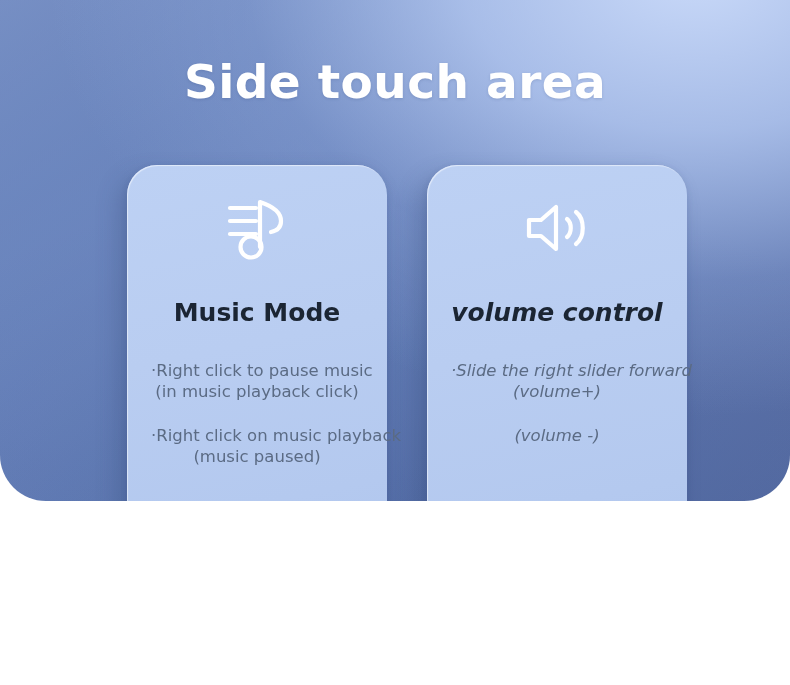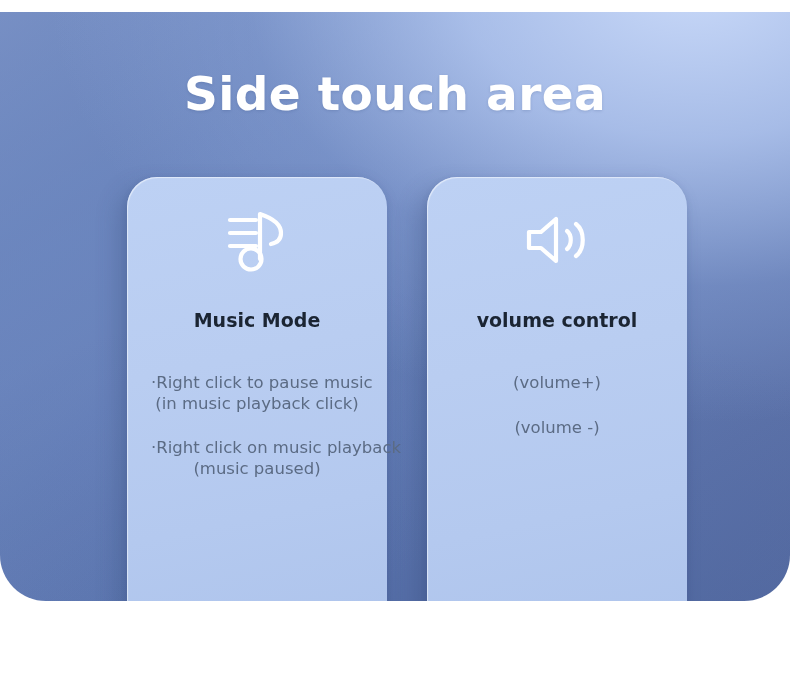--- a/index.html
+++ b/index.html
@@ -10,29 +10,28 @@
   body {
     width: 790px;
     height: 685px;
     overflow: hidden;
     font-family: "DejaVu Sans", "Liberation Sans", sans-serif;
   }
 
   .screen {
     position: relative;
     width: 790px;
-    height: 589px;
+    height: 501px;
     border-radius: 0 0 46px 46px;
     overflow: hidden;
     background:
       radial-gradient(ellipse 900px 620px at 88% -6%, rgba(203,219,250,0.98) 0%, rgba(188,208,247,0.75) 26%, rgba(150,175,226,0.30) 50%, rgba(120,148,205,0.0) 72%),
       radial-gradient(ellipse 780px 560px at 6% 40%, rgba(104,132,190,0.55) 0%, rgba(96,124,182,0.22) 48%, rgba(96,124,182,0) 74%),
       radial-gradient(ellipse 820px 520px at 50% 118%, rgba(72,100,160,0.55) 0%, rgba(78,105,164,0.22) 52%, rgba(78,105,164,0) 80%),
       linear-gradient(148deg, #7e95c8 0%, #7089bf 22%, #6a83bb 42%, #637cb4 62%, #5b71a8 82%, #54699f 100%);
-    margin-top: 12px;
   }
 
   
   .title {
     position: absolute;
     top: 55px;
     left: 0;
     width: 790px;
     text-align: center;
     font-size: 47px;
@@ -51,41 +50,41 @@
     height: 455px;
     border-radius: 30px;
     background: linear-gradient(168deg, #bdd1f4 0%, #b9cdf1 40%, #b4c9ef 72%, #aec4ec 100%);
     box-shadow:
       -9px 10px 22px rgba(45,64,110,0.26),
       0 2px 6px rgba(45,64,110,0.14),
       inset 1px 1px 1px rgba(255,255,255,0.55);
     box-sizing: border-box;
   }
   .card-left  { left: 127px; }
-  .card-right { left: 427px; }
+  .card-right { left: 427px; font-style: italic; }
 
   .icon-wrap {
     position: absolute;
     top: 0;
     left: 0;
     width: 100%;
     height: 125px;
     display: flex;
     align-items: center;
     justify-content: center;
   }
   .icon-wrap svg { display: block; }
 
   .card-title {
     position: absolute;
     left: 0;
     top: 132px;
     width: 100%;
     text-align: center;
-    font-size: 19px;
+    font-size: 25px;
     font-weight: 700;
     color: #1b2533;
     line-height: 1.25;
   }
 
   .card-body {
     position: absolute;
     left: 0;
     top: 196px;
     width: 100%;
@@ -140,20 +139,21 @@
         <path d="M4 20 H16 L31 7 V49 L16 36 H4 Z"></path>
         <path d="M42 19 C47 23 47 33 42 37"></path>
         <path d="M51 12 C60 19 60 37 51 44"></path>
       </svg>
     </div>
 
     <div class="card-title">volume control</div>
 
     <div class="card-body">
       <p class="para">
+        <span class="ln">·Slide the right slider forward</span>
         <span class="ln">(volume+)</span>
       </p>
       <p class="para">
         <span class="ln">(volume -)</span>
       </p>
     </div>
   </div>
 
 </div>
 

